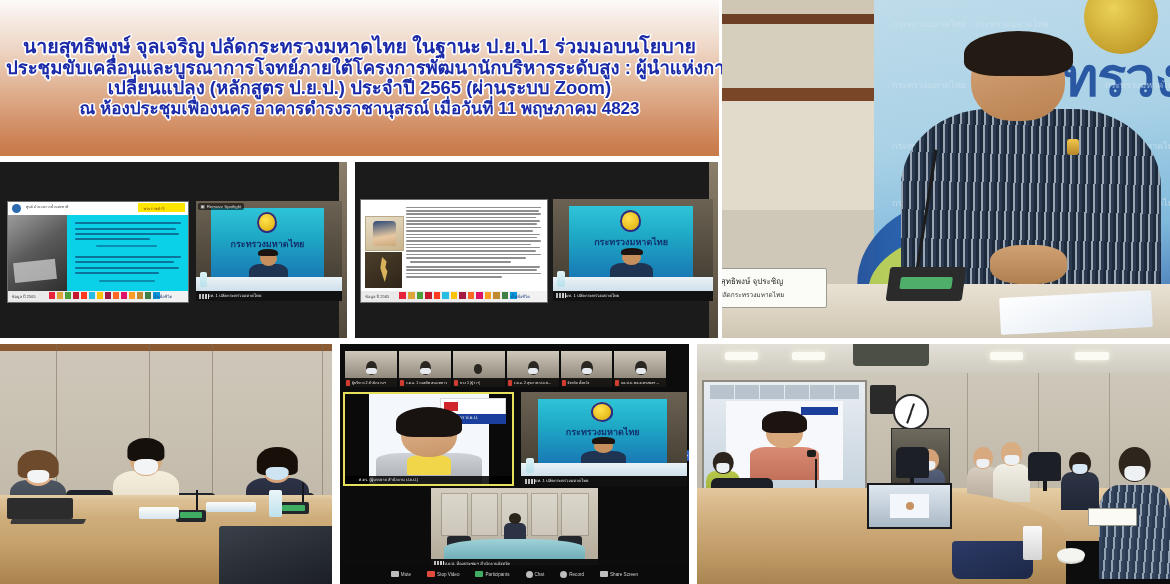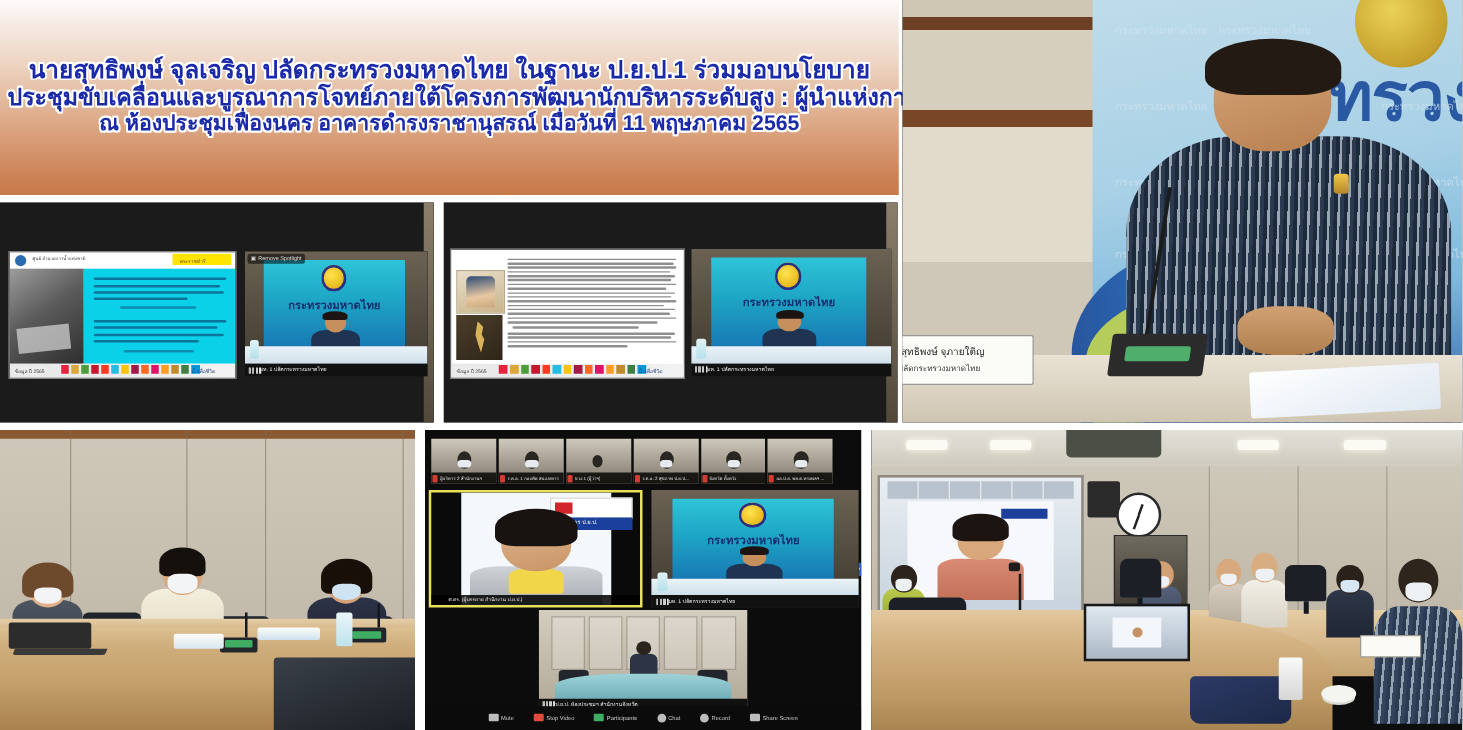--- a/index.html
+++ b/index.html
@@ -288,21 +288,22 @@
     border:1px solid #9c9c90;border-radius:1px;}
 </style>
 </head>
 <body>
 
 <div class="page">
 
   <div class="banner">
     <div class="banner-line bl1">นายสุทธิพงษ์ จุลเจริญ ปลัดกระทรวงมหาดไทย ในฐานะ ป.ย.ป.1 ร่วมมอบนโยบาย</div>
     <div class="banner-line bl3">ประชุมขับเคลื่อนและบูรณาการโจทย์ภายใต้โครงการพัฒนานักบริหารระดับสูง : ผู้นำแห่งการ</div>
-    <div class="banner-line bl5">ณ ห้องประชุมเฟื่องนคร อาคารดำรงราชานุสรณ์ เมื่อวันที่ 11 พฤษภาคม 2565</div>
+    <div class="banner-line bl4">เปลี่ยนแปลง (หลักสูตร ป.ย.ป.) ประจำปี 2565 (ผ่านระบบ Zoom)</div>
+    <div class="banner-line bl5">ณ ห้องประชุมเฟื่องนคร อาคารดำรงราชานุสรณ์ เมื่อวันที่ 11 พฤษภาคม 4823</div>
   </div>
 
   <div class="tile" id="tile-portrait">
     <div class="ph">
       <div class="room-wall"></div>
       <div class="backdrop">
         <div class="emblem"></div>
         <div class="bigwm">กระทรวง</div>
         <div class="wm" style="left:6%;top:5%">กระทรวงมหาดไทย</div>
         <div class="wm" style="left:34%;top:5%">กระทรวงมหาดไทย</div>
@@ -323,21 +324,21 @@
         <div class="p-hair"></div>
         <div class="p-pin"></div>
         <div class="p-hands"></div>
       </div>
       <div class="table-front"></div>
       <div class="mic"></div>
       <div class="mic-base">
         <div class="lcd"></div>
       </div>
       <div class="nameplate">
-        <div class="np1">สุทธิพงษ์  จุภายใติญ</div>
+        <div class="np1">สุทธิพงษ์  จุประชิญ</div>
         <div class="np2">ปลัดกระทรวงมหาดไทย</div>
       </div>
       <div class="papers"></div>
     </div>
   </div>
 
   <div class="tile" id="tile-share-a">
     <div class="zbg"></div>
     <div class="edge-strip"></div>
 

